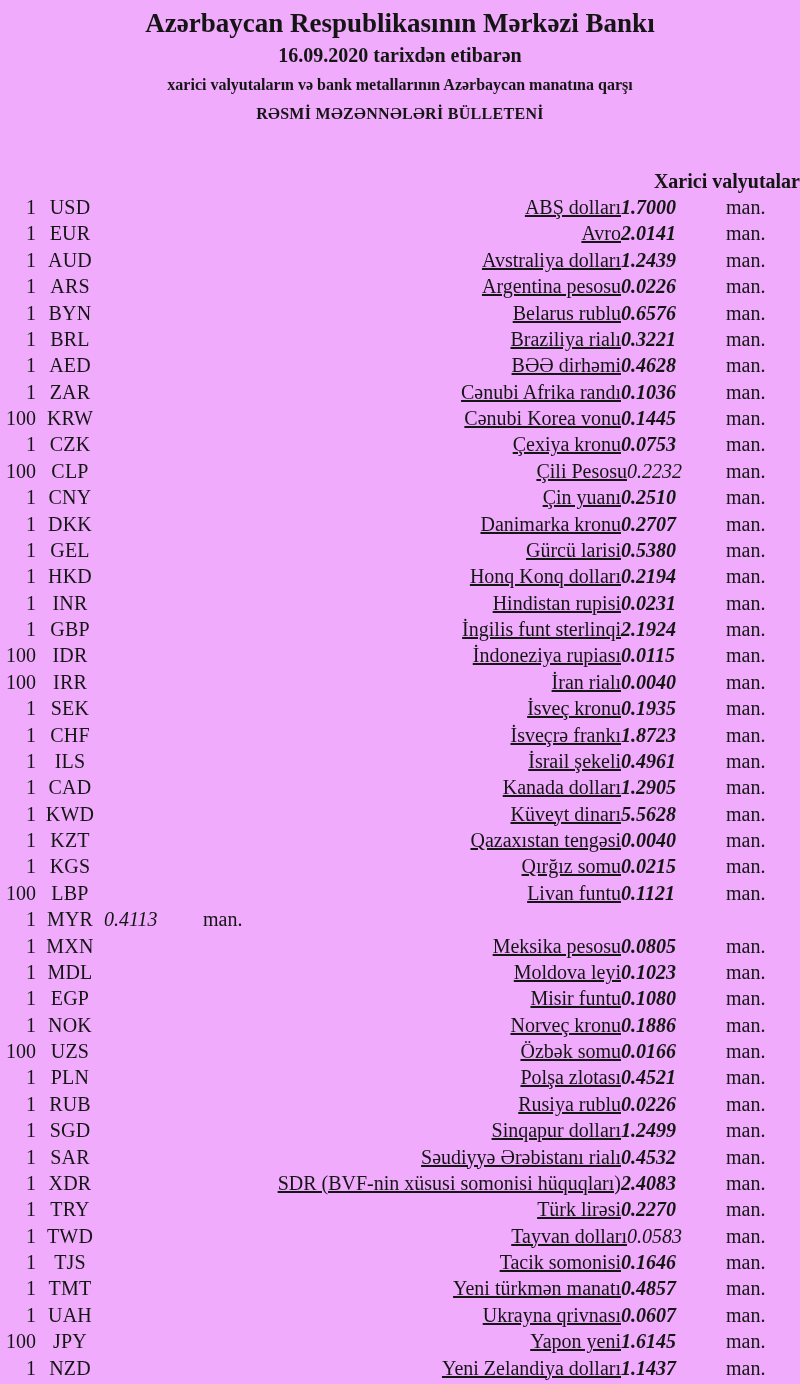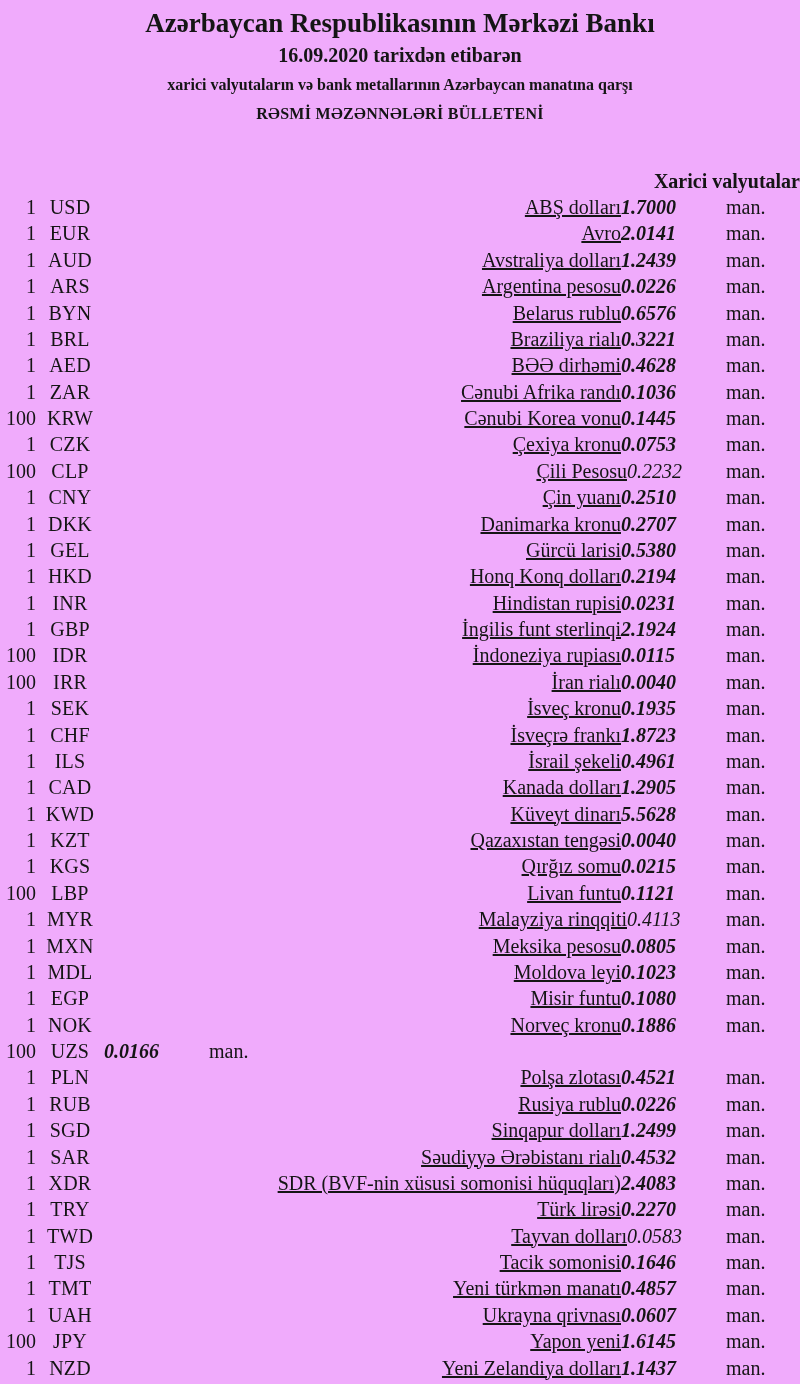--- a/index.html
+++ b/index.html
@@ -293,21 +293,20 @@
     <span class="qty">100</span>
     <span class="code">LBP</span>
     <span class="name">Livan funtu</span>
     <span class="rate">0.1121</span>
     <span class="unit">man.</span>
   </div>
 
   <div class="row alt">
     <span class="qty">1</span>
     <span class="code">MYR</span>
-    <span class="name">Malayziya rinqqiti</span>
     <span class="rate">0.4113</span>
     <span class="unit">man.</span>
   </div>
 
   <div class="row">
     <span class="qty">1</span>
     <span class="code">MXN</span>
     <span class="name">Meksika pesosu</span>
     <span class="rate">0.0805</span>
     <span class="unit">man.</span>
@@ -333,20 +332,21 @@
     <span class="qty">1</span>
     <span class="code">NOK</span>
     <span class="name">Norveç kronu</span>
     <span class="rate">0.1886</span>
     <span class="unit">man.</span>
   </div>
 
   <div class="row">
     <span class="qty">100</span>
     <span class="code">UZS</span>
+    <span class="name">Özbək somu</span>
     <span class="rate">0.0166</span>
     <span class="unit">man.</span>
   </div>
 
   <div class="row">
     <span class="qty">1</span>
     <span class="code">PLN</span>
     <span class="name">Polşa zlotası</span>
     <span class="rate">0.4521</span>
     <span class="unit">man.</span>

